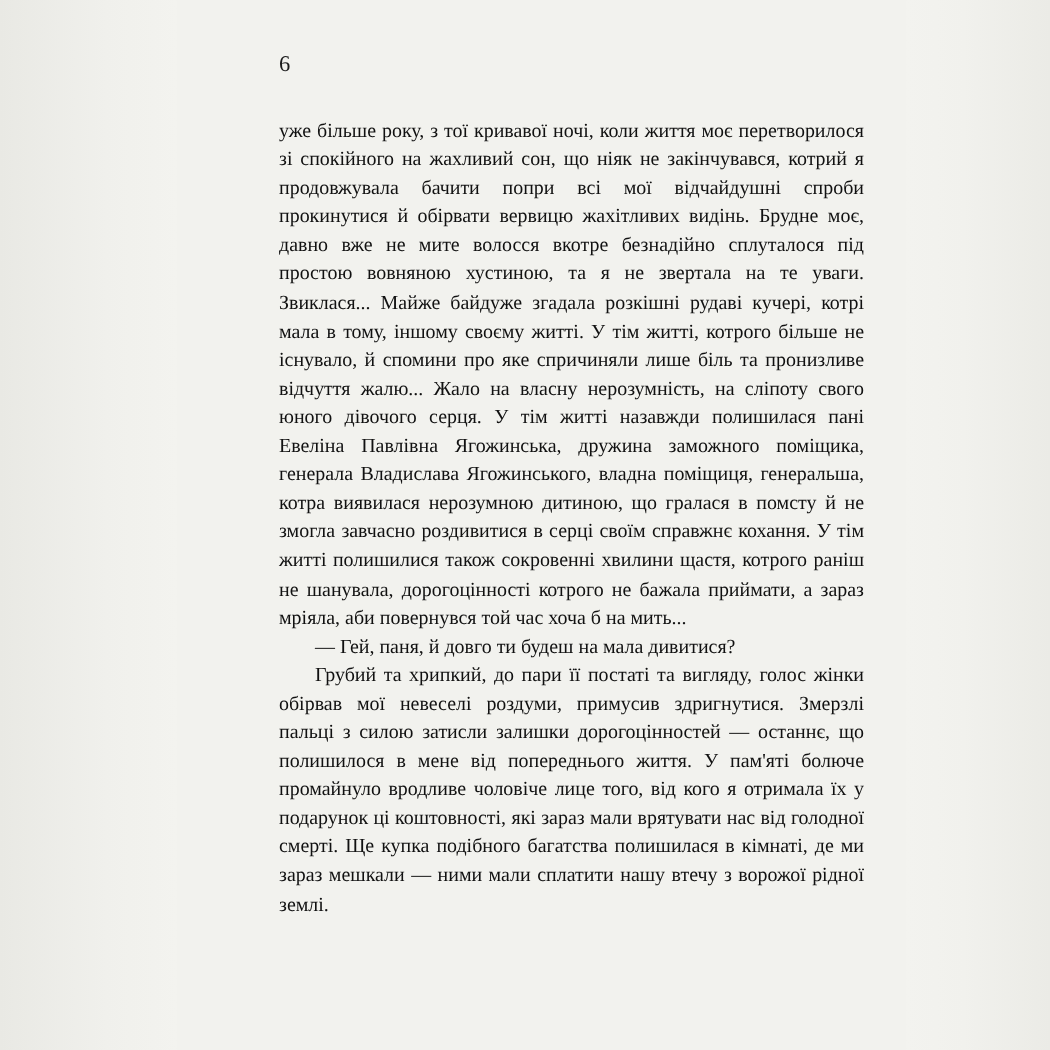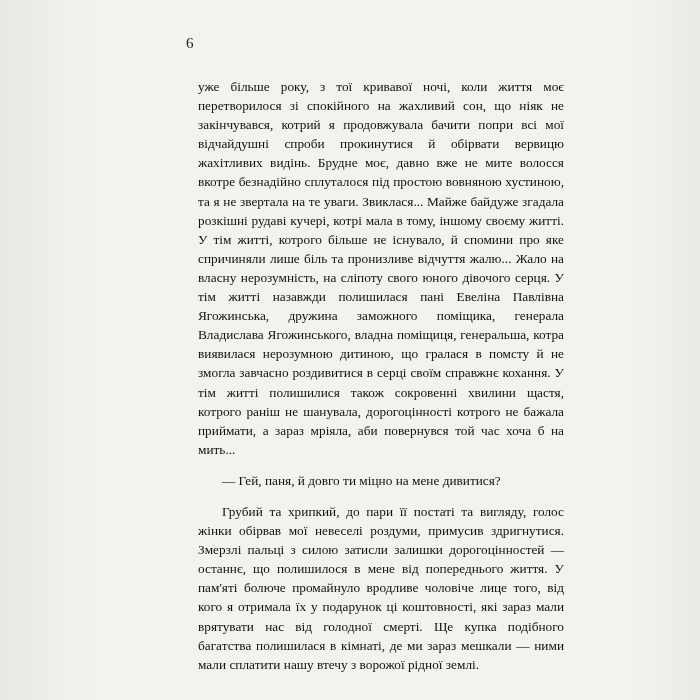--- a/index.html
+++ b/index.html
@@ -52,36 +52,36 @@
   }
   .body-text {
     font-size: 13.3px;
     line-height: 19.1px;
     color: #111111;
     text-align: justify;
     text-justify: inter-word;
     hyphens: manual;
   }
   .body-text p {
-    margin: 12px;
+    margin: 0;
     text-indent: 0;
   }
   .body-text p.indent {
     text-indent: 24px;
   }
 </style>
 </head>
 <body>
 
 <div class="page">
   <div class="edge-left"></div>
   <div class="edge-right"></div>
 
   <div class="text-column">
     <div class="page-number">6</div>
 
     <div class="body-text">
       <p>уже більше року, з тої кривавої ночі, коли життя моє перетворилося зі спокійного на жахливий сон, що ніяк не закінчувався, котрий я продовжувала бачити попри всі мої відчайдушні спроби прокинутися й обірвати вервицю жахітливих видінь. Брудне моє, давно вже не мите волосся вкотре безнадійно сплуталося під простою вовняною хустиною, та я не звертала на те уваги. Звиклася... Майже байдуже згадала розкішні рудаві кучері, котрі мала в тому, іншому своєму житті. У тім житті, котрого більше не існувало, й спомини про яке спричиняли лише біль та пронизливе відчуття жалю... Жало на власну нерозумність, на сліпоту свого юного дівочого серця. У тім житті назавжди полишилася пані Евеліна Павлівна Ягожинська, дружина заможного поміщика, генерала Владислава Ягожинського, владна поміщиця, генеральша, котра виявилася нерозумною дитиною, що гралася в помсту й не змогла завчасно роздивитися в серці своїм справжнє кохання. У тім житті полишилися також сокровенні хвилини щастя, котрого раніш не шанувала, дорогоцінності котрого не бажала приймати, а зараз мріяла, аби повернувся той час хоча б на мить...</p>
-      <p class="indent">— Гей, паня, й довго ти міцно на мене дивитися?</p>
+      <p class="indent">— Гей, паня, й довго ти будеш на мала дивитися?</p>
       <p class="indent">Грубий та хрипкий, до пари її постаті та вигляду, голос жінки обірвав мої невеселі роздуми, примусив здригнутися. Змерзлі пальці з силою затисли залишки дорогоцінностей — останнє, що полишилося в мене від попереднього життя. У пам'яті болюче промайнуло вродливе чоловіче лице того, від кого я отримала їх у подарунок ці коштовності, які зараз мали врятувати нас від голодної смерті. Ще купка подібного багатства полишилася в кімнаті, де ми зараз мешкали — ними мали сплатити нашу втечу з ворожої рідної землі.</p>
     </div>
   </div>
 </div>
 
 </body></html>

